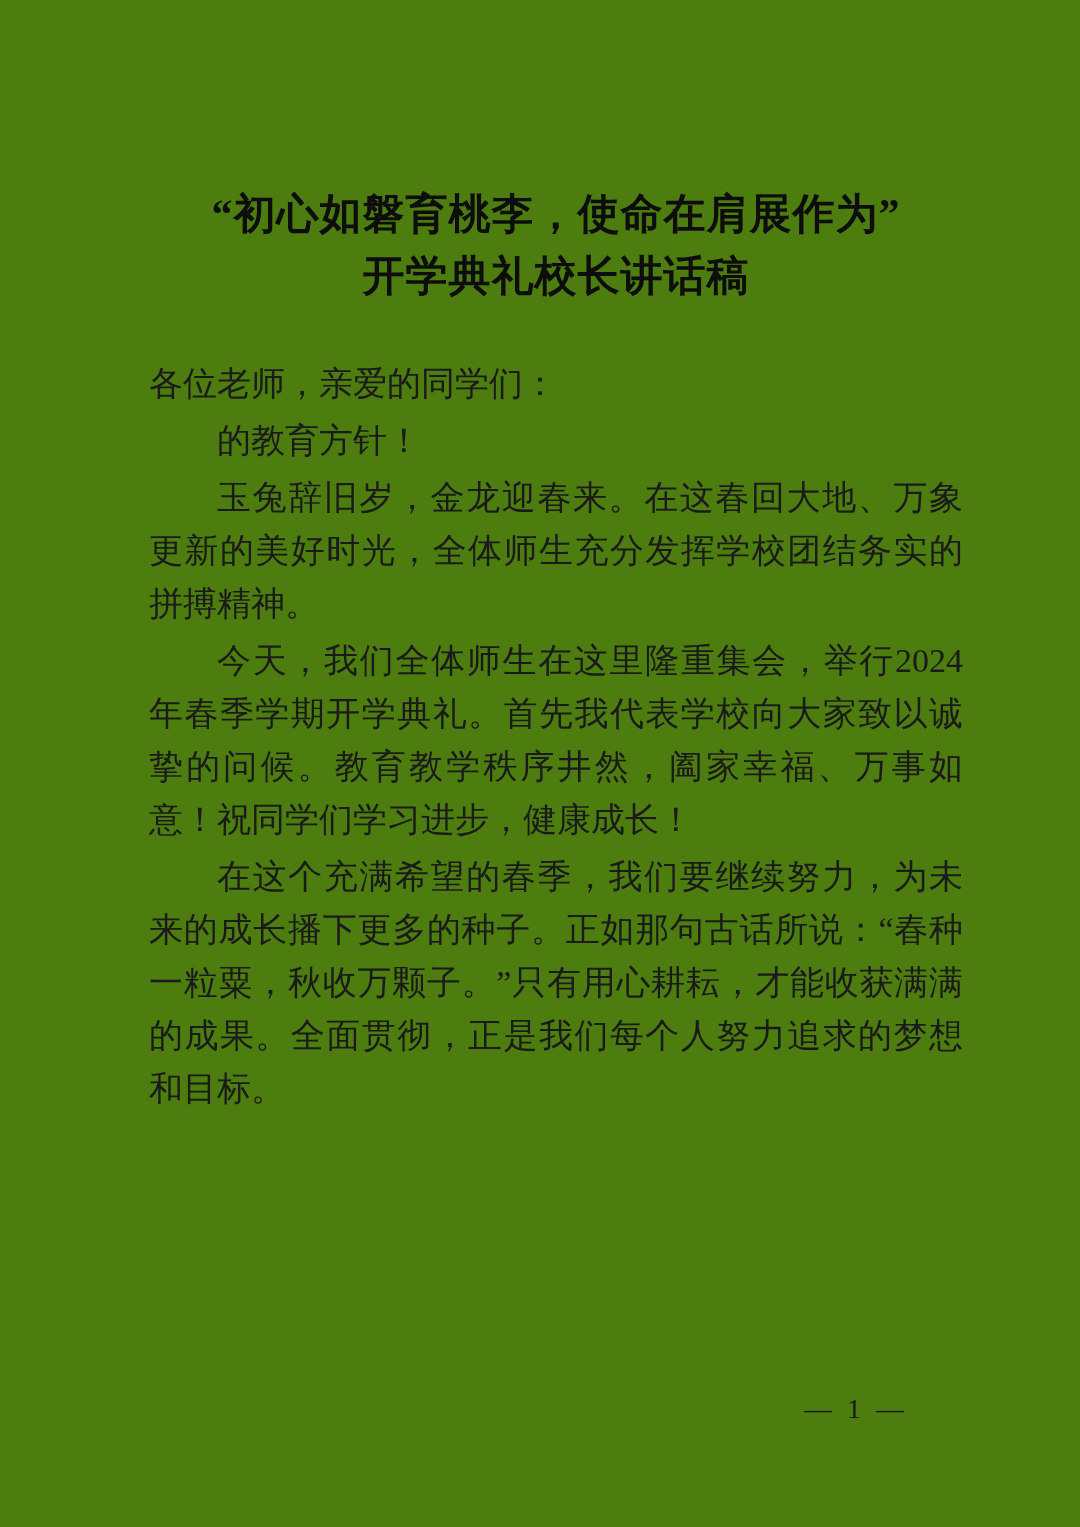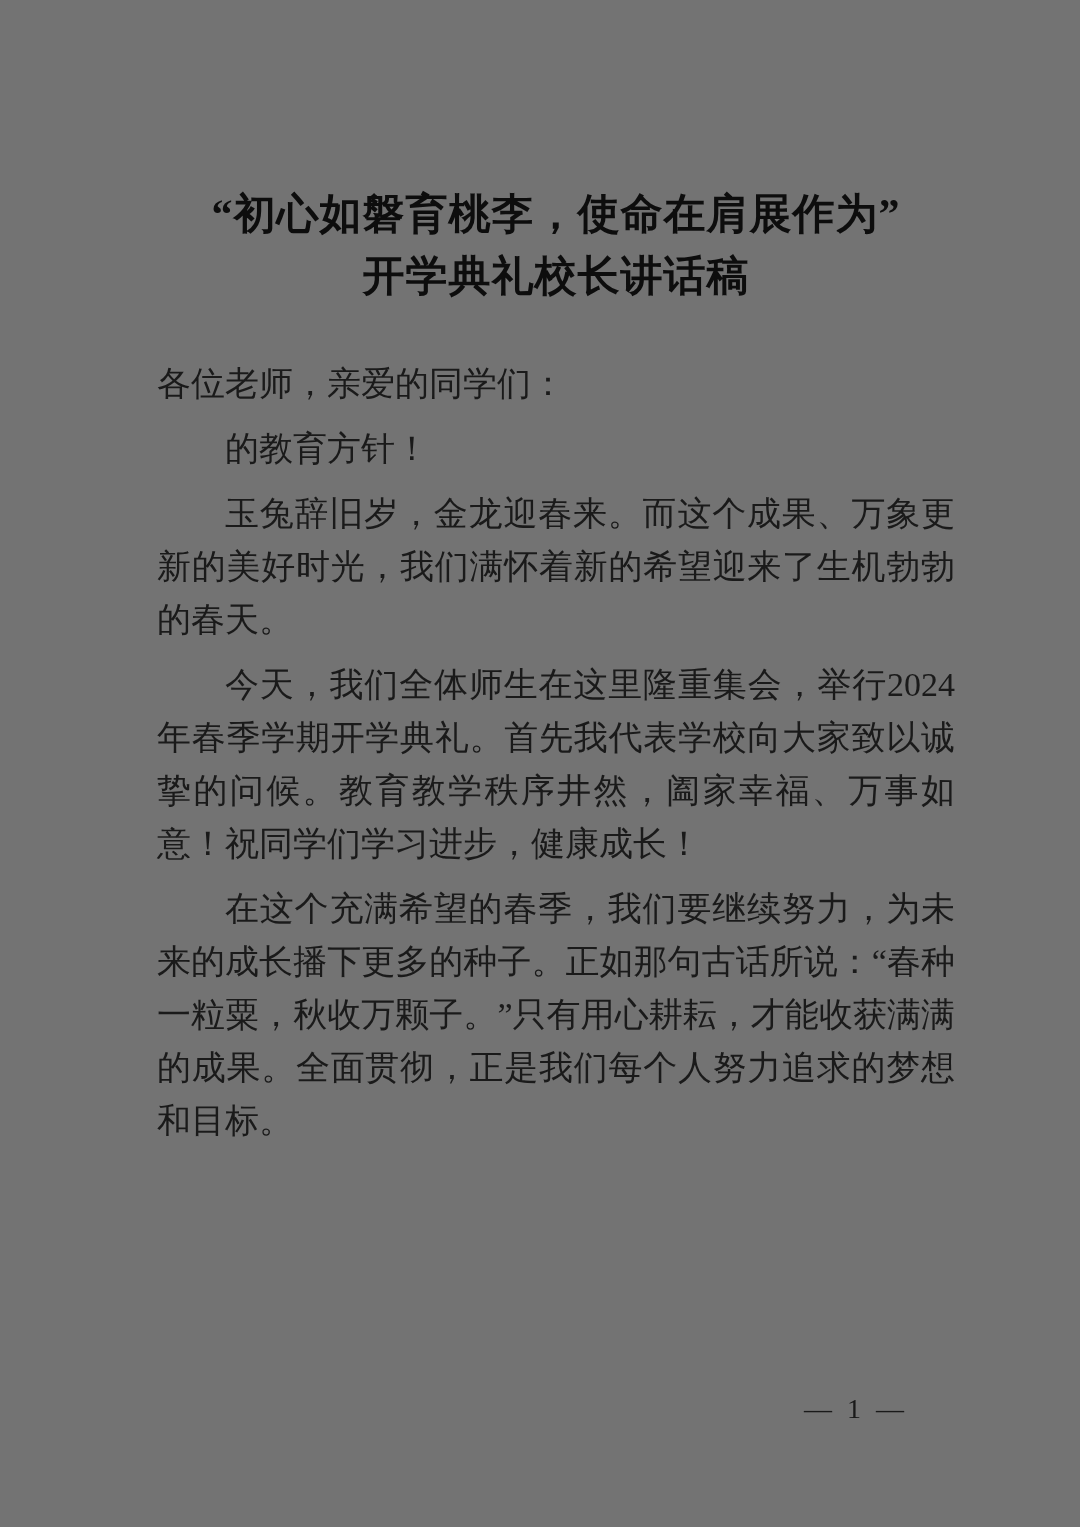--- a/index.html
+++ b/index.html
@@ -2,21 +2,21 @@
 <html><head>
 <meta charset="utf-8">
 <style>
   * { box-sizing: border-box; }
   html, body { margin: 0; padding: 0; background: #e9e9e9; }
   .page {
     position: relative;
     width: 1080px;
     height: 1527px;
     margin: 0 auto;
-    background: #737373;
+    background: #4d7c0f;
     color: #141414;
     font-family: "Liberation Serif", "DejaVu Serif", serif;
     overflow: hidden;
   }
   .content {
     position: absolute;
     left: 145px;
     top: 183px;
     width: 822px;
   }
@@ -29,21 +29,21 @@
     color: #0d0d0d;
   }
   .doc-body {
     margin-top: 50px;
     font-size: 34px;
     line-height: 53px;
     text-align: justify;
     text-justify: inter-character;
     color: #1a1a1a;
   }
-  .doc-body p { margin: 12px; }
+  .doc-body p { margin: 4px; }
   .doc-body p.indent { text-indent: 2em; }
   .page-number {
     position: absolute;
     top: 1393px;
     right: 172px;
     font-size: 28px;
     letter-spacing: 4px;
     color: #1a1a1a;
   }
 </style>
@@ -52,19 +52,19 @@
 
 <div class="page">
   <div class="content">
     <div class="doc-title">
       <div>“初心如磐育桃李，使命在肩展作为”</div>
       <div>开学典礼校长讲话稿</div>
     </div>
     <div class="doc-body">
         <p class="">各位老师，亲爱的同学们：</p>
         <p class="indent">的教育方针！</p>
-        <p class="indent">玉兔辞旧岁，金龙迎春来。而这个成果、万象更新的美好时光，我们满怀着新的希望迎来了生机勃勃的春天。</p>
+        <p class="indent">玉兔辞旧岁，金龙迎春来。在这春回大地、万象更新的美好时光，全体师生充分发挥学校团结务实的拼搏精神。</p>
         <p class="indent">今天，我们全体师生在这里隆重集会，举行2024年春季学期开学典礼。首先我代表学校向大家致以诚挚的问候。教育教学秩序井然，阖家幸福、万事如意！祝同学们学习进步，健康成长！</p>
         <p class="indent">在这个充满希望的春季，我们要继续努力，为未来的成长播下更多的种子。正如那句古话所说：“春种一粒粟，秋收万颗子。”只有用心耕耘，才能收获满满的成果。全面贯彻，正是我们每个人努力追求的梦想和目标。</p>
       </div>
   </div>
   <div class="page-number">— 1 —</div>
 </div>
 
 </body></html>

